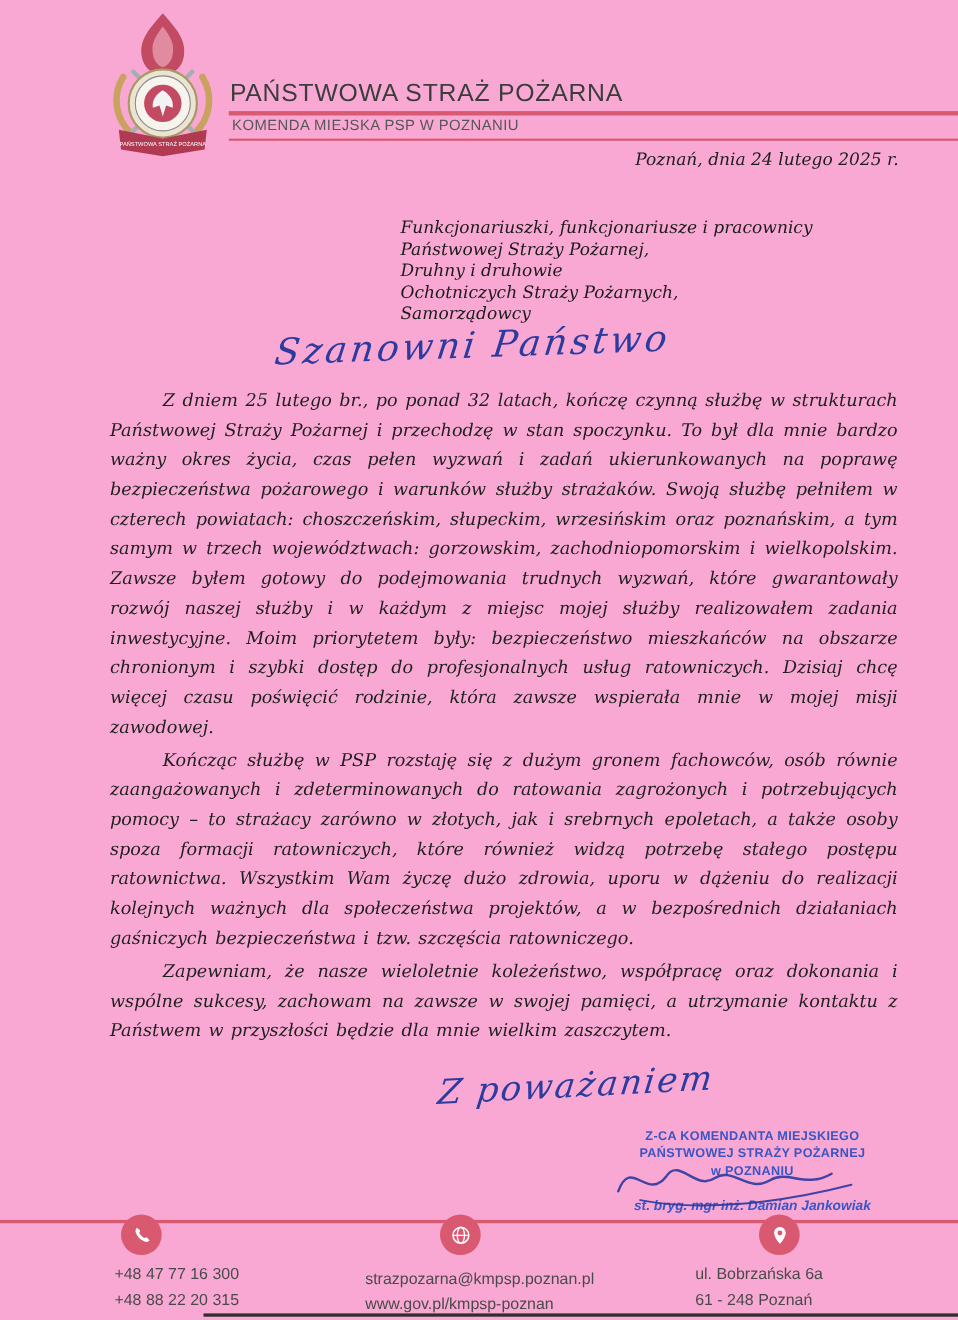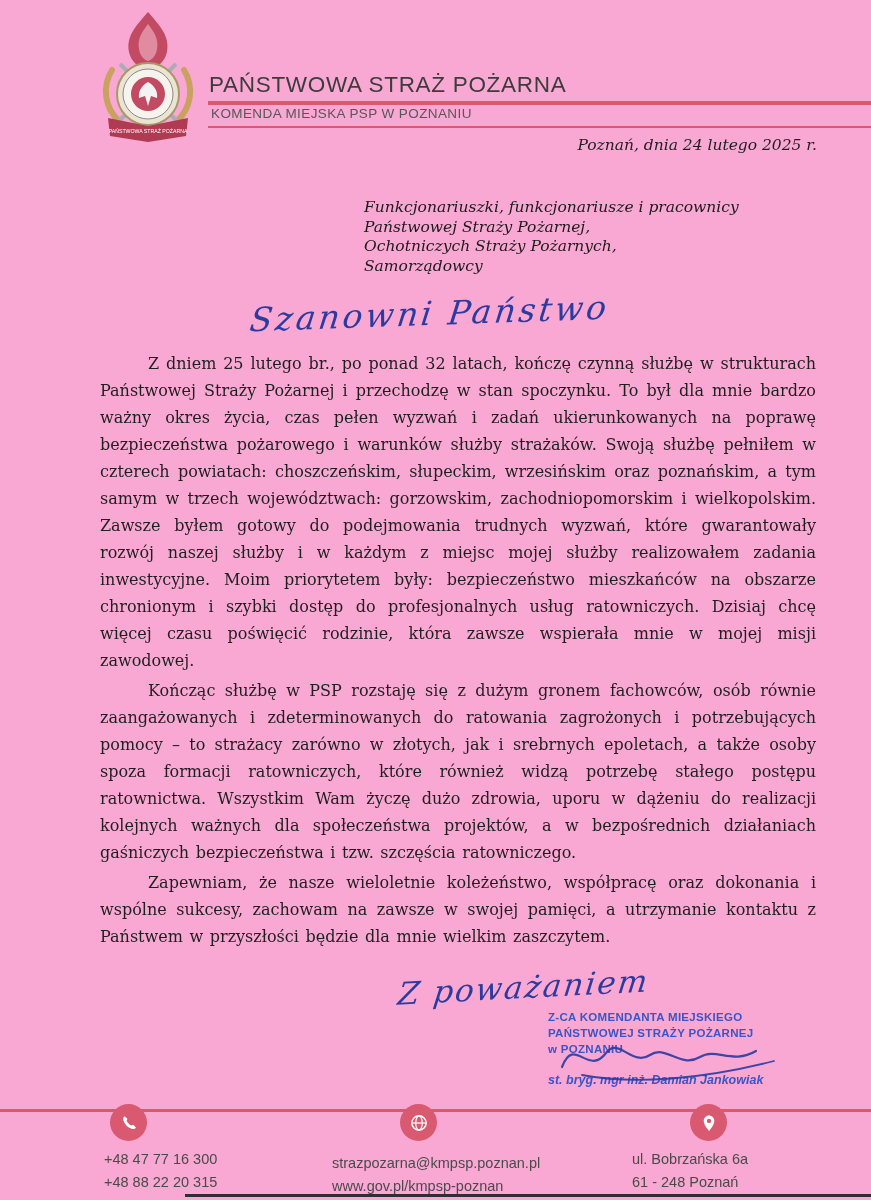--- a/index.html
+++ b/index.html
@@ -44,35 +44,35 @@
     position:absolute; left:250px; top:294px;
     font-size:33px; letter-spacing:3px;
     transform:rotate(-2deg) skewX(-9deg);
     white-space:nowrap;
   }
 
   
   .content { position:absolute; left:100px; top:350px; width:716px; }
   .content p {
     margin:0 0 3px 0;
-    font-size:16px; line-height:27px;
+    font-size:16px; font-style:italic; line-height:27px;
     text-align:justify; text-indent:48px; color:#1f1f1f;
     word-spacing:1.5px;
   }
   .closing {
     margin:16px 0 0 298px;
     font-size:31px; letter-spacing:2px;
     transform:rotate(-3deg) skewX(-10deg);
     white-space:nowrap;
   }
 
   
   .stamp {
-    position:relative; width:272px; margin:4px -4px 0 auto;
-    text-align:left; color:#3b55c4;
+    position:relative; width:272px; margin:20px -4px 0 auto;
+    text-align:center; color:#3b55c4;
     font-family:"Liberation Sans", sans-serif;
   }
   .stamp .s-line { font-size:11.5px; font-weight:bold; letter-spacing:.3px; line-height:16px; }
   .stamp .s-signer { margin-top:16px; font-size:12.5px; font-weight:bold; font-style:italic; }
   .stamp .scribble { position:absolute; left:4px; top:14px; pointer-events:none; opacity:.9; }
 
   
   .footer-rule { position:absolute; left:0; right:0; top:1109px; height:3px; background:#d95a70; }
   .f-icon {
     position:absolute; top:1104px; width:37px; height:37px; border-radius:50%;
@@ -121,20 +121,21 @@
   <div class="org-name">PAŃSTWOWA STRAŻ POŻARNA</div>
   <div class="rule-thick"></div>
   <div class="org-subtitle">KOMENDA MIEJSKA PSP W POZNANIU</div>
   <div class="rule-thin"></div>
 
   <div class="dateline">Poznań, dnia 24 lutego 2025 r.</div>
 
   <div class="addressee">
     <div>Funkcjonariuszki, funkcjonariusze i pracownicy</div>
     <div>Państwowej Straży Pożarnej,</div>
+    <div>Druhny i druhowie</div>
     <div>Ochotniczych Straży Pożarnych,</div>
     <div>Samorządowcy</div>
   </div>
 
   <div class="salutation handwriting">Szanowni Państwo</div>
 
   <div class="content">
     <p>Z dniem 25 lutego br., po ponad 32 latach, kończę czynną służbę w strukturach Państwowej Straży Pożarnej i przechodzę w stan spoczynku. To był dla mnie bardzo ważny okres życia, czas pełen wyzwań i zadań ukierunkowanych na poprawę bezpieczeństwa pożarowego i warunków służby strażaków. Swoją służbę pełniłem w czterech powiatach: choszczeńskim, słupeckim, wrzesińskim oraz poznańskim, a tym samym w trzech województwach: gorzowskim, zachodniopomorskim i wielkopolskim. Zawsze byłem gotowy do podejmowania trudnych wyzwań, które gwarantowały rozwój naszej służby i w każdym z miejsc mojej służby realizowałem zadania inwestycyjne. Moim priorytetem były: bezpieczeństwo mieszkańców na obszarze chronionym i szybki dostęp do profesjonalnych usług ratowniczych. Dzisiaj chcę więcej czasu poświęcić rodzinie, która zawsze wspierała mnie w mojej misji zawodowej.</p>
     <p>Kończąc służbę w PSP rozstaję się z dużym gronem fachowców, osób równie zaangażowanych i zdeterminowanych do ratowania zagrożonych i potrzebujących pomocy – to strażacy zarówno w złotych, jak i srebrnych epoletach, a także osoby spoza formacji ratowniczych, które również widzą potrzebę stałego postępu ratownictwa. Wszystkim Wam życzę dużo zdrowia, uporu w dążeniu do realizacji kolejnych ważnych dla społeczeństwa projektów, a w bezpośrednich działaniach gaśniczych bezpieczeństwa i tzw. szczęścia ratowniczego.</p>
     <p>Zapewniam, że nasze wieloletnie koleżeństwo, współpracę oraz dokonania i wspólne sukcesy, zachowam na zawsze w swojej pamięci, a utrzymanie kontaktu z Państwem w przyszłości będzie dla mnie wielkim zaszczytem.</p>

